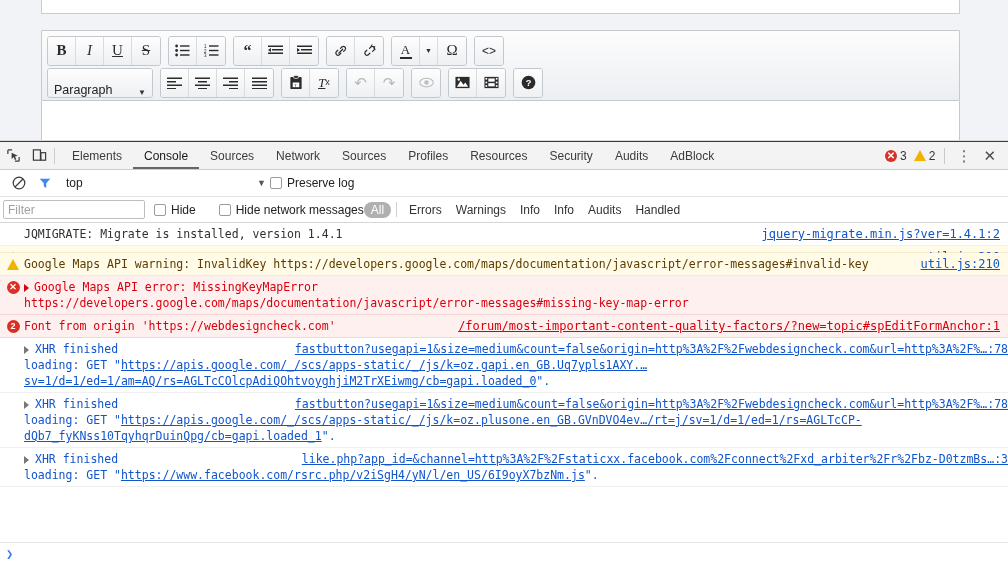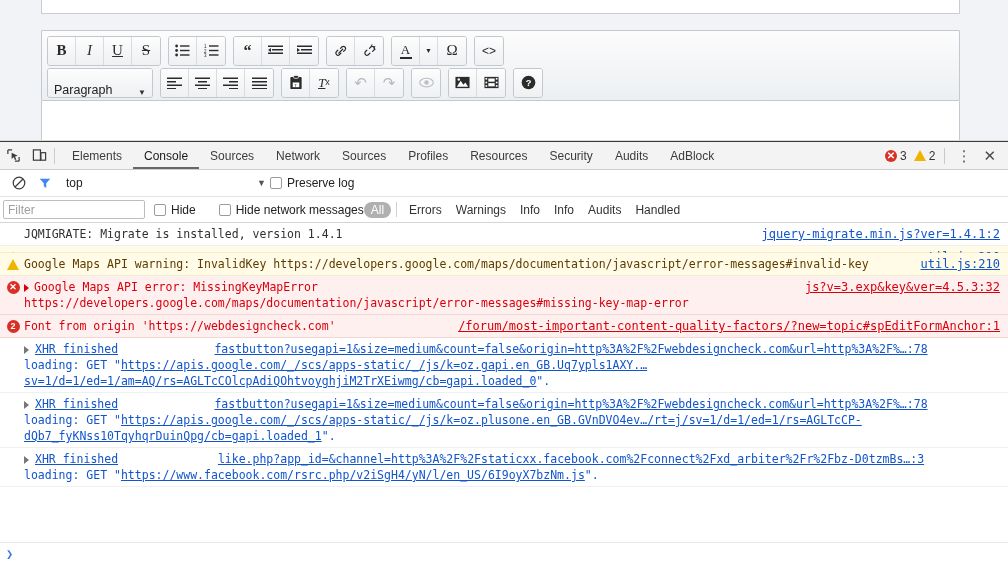--- a/index.html
+++ b/index.html
@@ -158,23 +158,23 @@
   .msg .body { padding-right: 0px; }
   .msg .txt { white-space: pre-wrap; }
   .src {
     position: absolute; right: 8px; top: 3px;
     font-size: 12px; color: #1155cc; text-decoration: underline; cursor: pointer;
     font-family: "DejaVu Sans Mono", monospace;
   }
   .msg.xhr .inline-link { color: #1155cc; text-decoration: underline; cursor: pointer; }
   .msg.xhr .lbl { color: #1155cc; }
   .msg.xhr .first-line { display: flex; }
-  .msg.xhr .first-line .lbl { width: 110px; flex: none; text-decoration: underline; }
+  .msg.xhr .first-line .lbl { width: 110px; flex: none; }
   .msg.xhr .first-line .link-right {
-    flex: 1; text-align: center; color: #1155cc; text-decoration: underline; cursor: pointer;
+    flex: 1; text-align: right; color: #1155cc; text-decoration: underline; cursor: pointer;
     overflow: hidden; white-space: nowrap; text-overflow: clip;
   }
   .msg.err .expand-tri {
     display: inline-block; width: 0; height: 0; vertical-align: middle;
     border-top: 4px solid transparent; border-bottom: 4px solid transparent;
     border-left: 5px solid #d8000c; margin-right: 5px;
   }
   .msg.xhr .expand-tri {
     display: inline-block; width: 0; height: 0; vertical-align: middle;
     border-top: 4px solid transparent; border-bottom: 4px solid transparent;
@@ -536,21 +536,20 @@
     </div>
 
     <div class="msg err">
       <span class="ic">
           <span class="badge-circ">✕</span>
         </span>
       <div class="body" style="padding-right:10px">
         <span class="expand-tri"></span><span class="txt">Google Maps API error: MissingKeyMapError</span>
         <div class="txt" style="padding-left:0">https://developers.google.com/maps/documentation/javascript/error-messages#missing-key-map-error</div>
       </div>
-      <a class="src">js?v=3.exp&amp;key&amp;ver=4.5.3:32</a>
     </div>
 
     <div class="msg err">
       <span class="ic">
           <span class="badge-circ">2</span>
         </span>
       <div class="body" style="padding-right:10px">
         <span class="txt">Font from origin 'https://webdesigncheck.com'</span>
       </div>
       <a class="src" style="top:3px">/forum/most-important-content-quality-factors/?new=topic#spEditFormAnchor:1</a>

